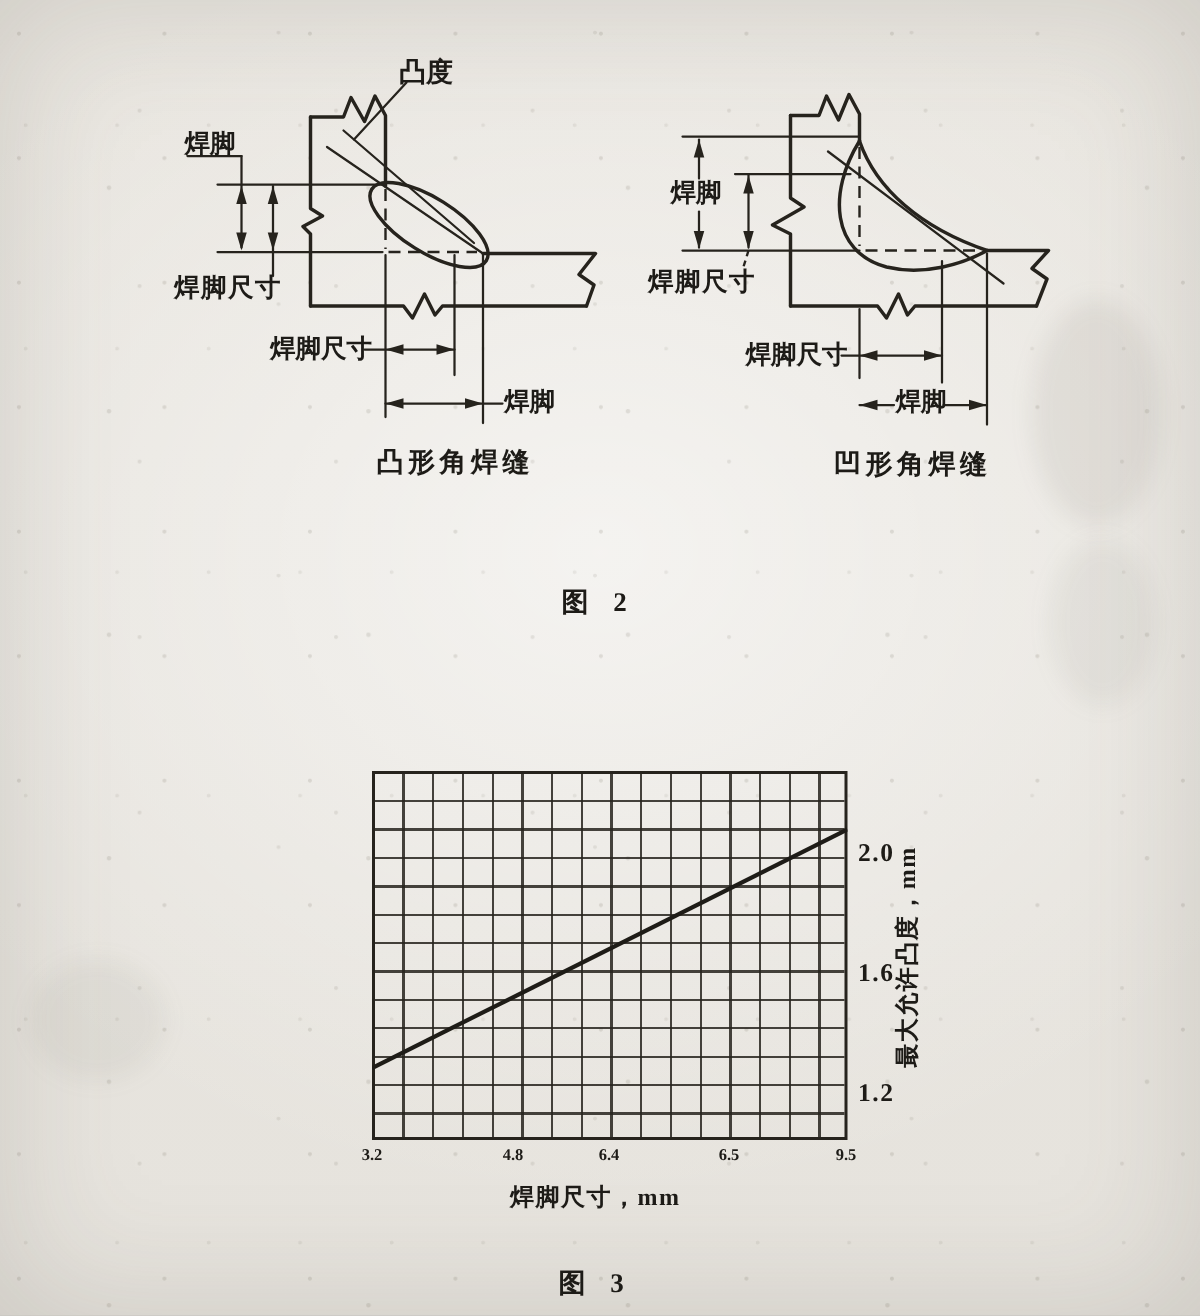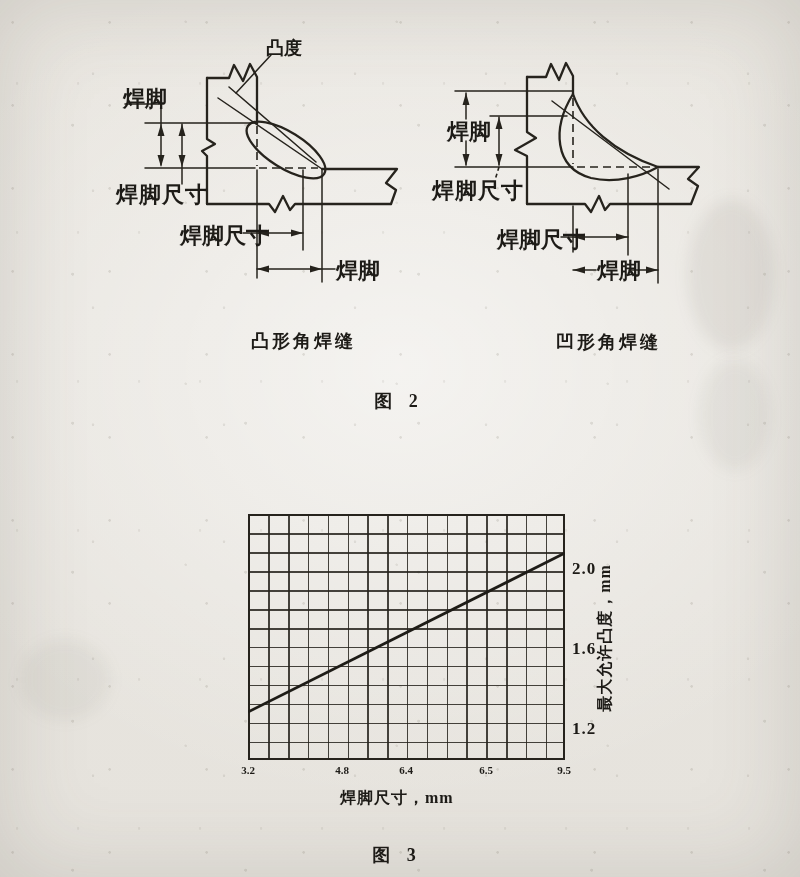--- a/index.html
+++ b/index.html
@@ -26,23 +26,23 @@
   .s1{left:688px;top:200px;width:86px;height:150px;background:rgba(120,112,96,.10);}
   .s2{left:700px;top:360px;width:70px;height:110px;background:rgba(120,112,96,.08);}
   .s3{left:20px;top:640px;width:90px;height:80px;background:rgba(120,112,96,.07);}
   svg.art{position:absolute;left:0;top:0;}
   .thick path, .thick ellipse{fill:none;stroke:#26231d;stroke-width:2.3;stroke-linejoin:round;stroke-linecap:round;}
   .thin path{fill:none;stroke:#26231d;stroke-width:1.5;stroke-linecap:round;}
   .dashed path{fill:none;stroke:#26231d;stroke-width:1.6;stroke-dasharray:8 5;}
   .dashfine{stroke-dasharray:4 3 !important;}
   .arrows polygon{fill:#26231d;stroke:none;}
   .lbl{position:absolute;font-weight:bold;white-space:nowrap;line-height:1.1;}
-  .fs17{font-size:22px;}
+  .fs17{font-size:17px;}
   .fs18{font-size:18px;}
-  .cap{letter-spacing:3px;text-align:center;margin-top:33px;}
+  .cap{letter-spacing:3px;text-align:center;}
   .figcap{text-align:center;letter-spacing:6px;}
   .grid{
     position:absolute;left:248px;top:514px;width:317px;height:246px;
     border:2px solid #26231d;box-sizing:border-box;
     background-image:
       repeating-linear-gradient(to right, transparent 0px, transparent 18.3px, rgba(38,35,29,.85) 18.3px, rgba(38,35,29,.85) 19.81px),
       repeating-linear-gradient(to bottom, transparent 0px, transparent 17.4px, rgba(38,35,29,.85) 17.4px, rgba(38,35,29,.85) 18.92px);
   }
   .chartline{position:absolute;left:248px;top:514px;}
   .ytick{position:absolute;font-weight:bold;font-size:17px;letter-spacing:1px;margin-top:16px;}

